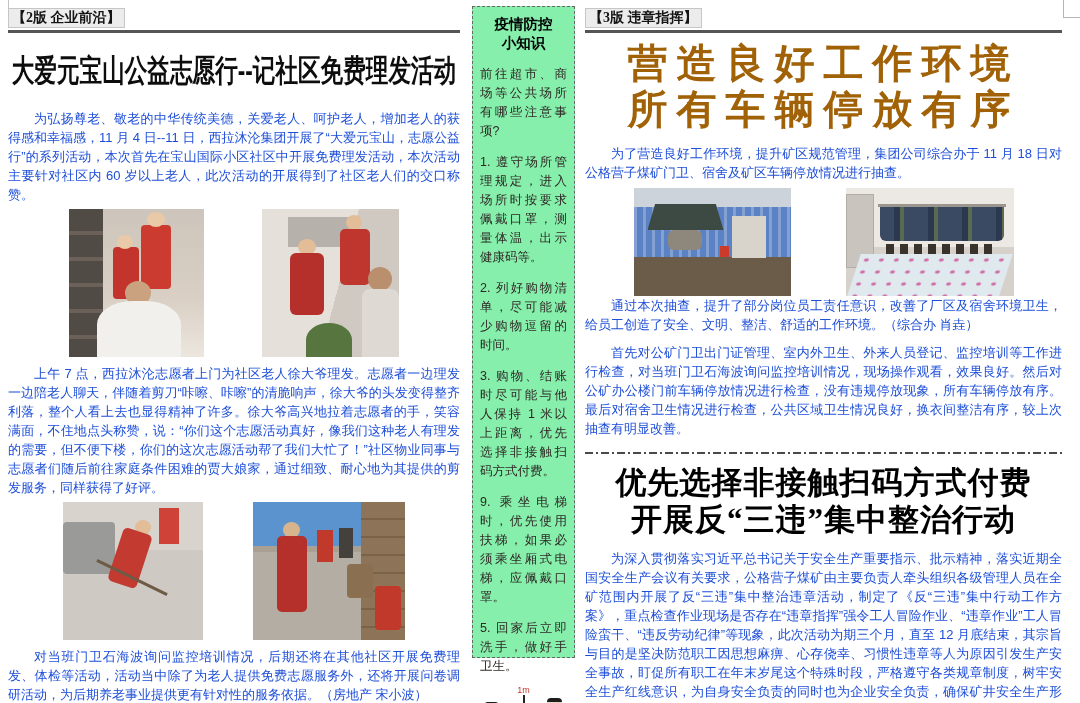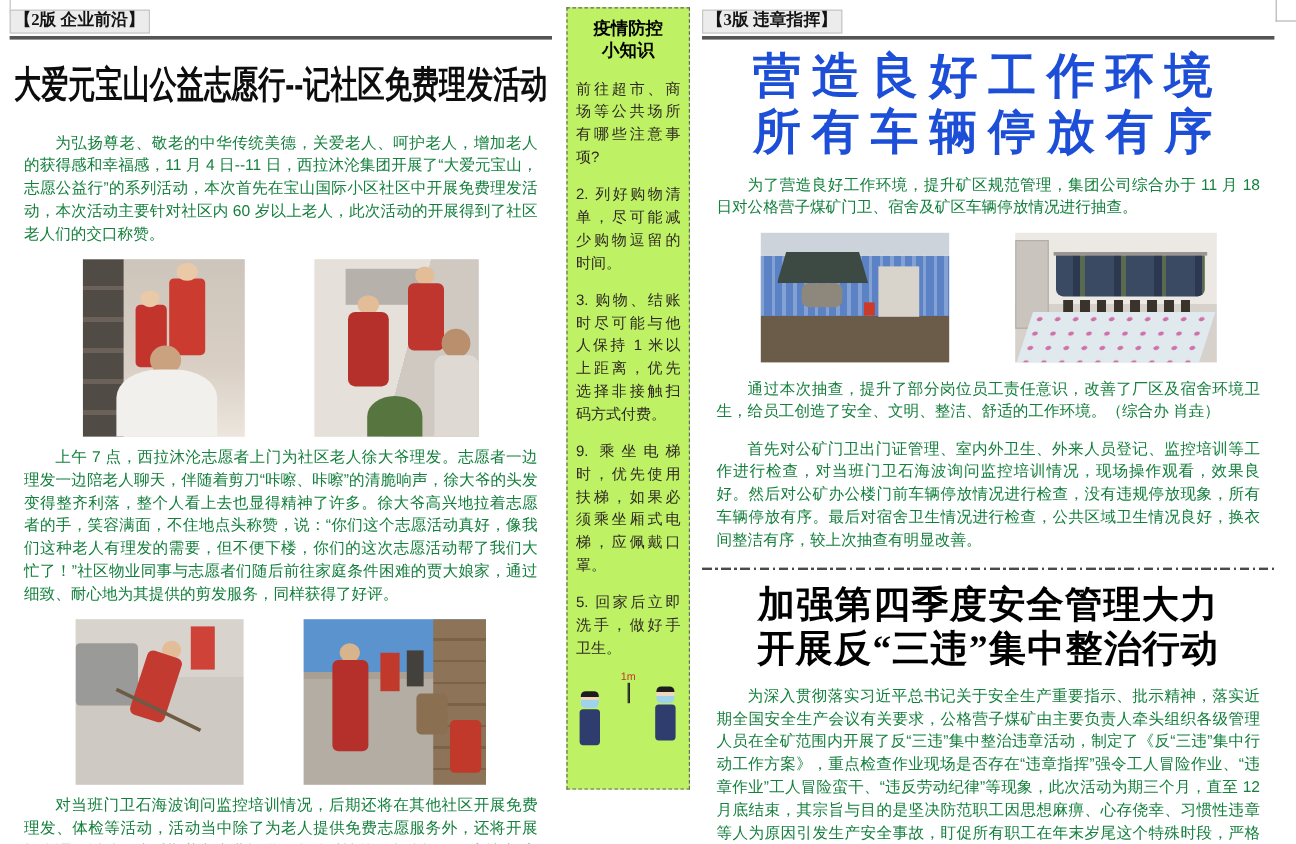--- a/index.html
+++ b/index.html
@@ -8,21 +8,21 @@
     font-family:"Liberation Sans","DejaVu Sans",sans-serif;
     -webkit-font-smoothing:antialiased;
   }
   
   .badge{
     display:inline-block;background:#ececec;border:1px solid #c6c6c6;
     font-family:"Liberation Serif","DejaVu Serif",serif;
     font-weight:bold;font-size:14px;color:#141414;padding:0 3px;line-height:18px;
   }
   .headrule{height:3px;background:#555;margin-top:2px;}
-  .bodytext{font-size:13px;line-height:19px;color:#15803d;text-indent:2em;text-align:justify;margin:12px;}
+  .bodytext{font-size:13px;line-height:19px;color:#1d4ed8;text-indent:2em;text-align:justify;margin:0;}
   .ph{position:relative;overflow:hidden;flex:none;}
   .ph i{position:absolute;display:block;}
   
   .col-left{position:absolute;left:8px;top:8px;width:452px;}
   .lt-title{
     margin-top:17px;height:46px;font-weight:bold;color:#0d0d0d;font-size:31px;
     white-space:nowrap;width:620px;transform:scaleX(0.729);transform-origin:0 50%;
     text-align:center;letter-spacing:0;
   }
   .photorow{display:flex;justify-content:center;margin-top:5px;}
@@ -59,40 +59,40 @@
   #ph4 .wall{right:0;top:0;width:44px;height:100%;background:repeating-linear-gradient(180deg,#8d7458 0 16px,#7a6349 16px 18px);}
   #ph4 .h1{left:30px;top:20px;width:17px;height:16px;background:#d8b48d;border-radius:50%;}
   #ph4 .v1{left:24px;top:34px;width:30px;height:76px;background:#b5302a;border-radius:5px;}
   #ph4 .v2{left:64px;top:28px;width:16px;height:32px;background:#c0392b;}
   #ph4 .p3{left:86px;top:26px;width:14px;height:30px;background:#44403c;}
   #ph4 .sit{left:94px;top:62px;width:26px;height:34px;background:#8a6f50;border-radius:4px;}
   #ph4 .sit2{left:122px;top:84px;width:26px;height:44px;background:#c0392b;border-radius:4px;}
   
   .col-mid{
     position:absolute;left:472px;top:6px;width:103px;height:652px;
-    border:1px dashed #666;box-sizing:border-box;padding:8px 7px;background:#bef264;
+    border:1px dashed #666;box-sizing:border-box;padding:8px 7px;background:#86efac;
   }
   .mid-title{font-size:14.5px;font-weight:bold;color:#000;text-align:center;line-height:19px;}
   .mid-p{font-size:12.5px;line-height:19px;color:#2f2824;margin:12px 0 0;text-align:justify;}
   .cartoon{position:relative;height:88px;margin-top:10px;}
   .fig{position:absolute;width:20px;height:46px;}
   .fig::before{content:"";position:absolute;left:2px;top:0;width:15px;height:14px;border-radius:4px;
     background:linear-gradient(180deg,#1d1d1d 0 32%,#f0d6bd 32% 55%,#9fd3ea 55% 100%);}
   .fig::after{content:"";position:absolute;left:1px;top:15px;width:17px;height:30px;background:#2e3c6e;border-radius:3px;}
   .fig-l{left:2px;top:16px;}
   .fig-r{right:2px;top:12px;}
   .meter{position:absolute;left:24px;right:24px;top:0;text-align:center;}
   .meter .lbl{color:#c0392b;font-weight:normal;font-size:9px;line-height:9px;display:block;}
   .meter .bar{height:5px;border-left:1.5px solid #222;border-right:1.5px solid #222;position:relative;}
   .meter .bar::after{content:"";position:absolute;left:0;right:0;top:2px;border-top:1.5px solid #222;}
   
   .col-right{position:absolute;left:585px;top:8px;width:477px;}
   .rt-title1{
     margin-top:8px;text-align:center;font-family:"Liberation Serif","DejaVu Serif",serif;
-    font-weight:bold;color:#1d4ed8;font-size:40px;line-height:46px;letter-spacing:9px;
+    font-weight:bold;color:#a16207;font-size:40px;line-height:46px;letter-spacing:9px;
   }
   .rt-title2{
     margin-top:8px;text-align:center;font-family:"Liberation Serif","DejaVu Serif",serif;
     font-weight:bold;color:#000;font-size:31px;line-height:37px;letter-spacing:1px;
   }
   .photorow.r3{gap:55px;margin-top:6px;}
   
   #ph5{width:157px;height:108px;background:linear-gradient(180deg,#cdd3da 0 18%,#5b82c4 18% 64%,#6b5c4a 64% 100%);}
   #ph5 .tex{left:0;top:19px;width:100%;height:50px;background:repeating-linear-gradient(90deg,rgba(255,255,255,.25) 0 3px,transparent 3px 9px);}
   #ph5 .tent{left:14px;top:16px;width:76px;height:26px;background:#3d4a43;clip-path:polygon(0 100%,10% 0,90% 0,100% 100%);}
@@ -173,20 +173,21 @@
 
   <p class="bodytext" style="margin-top:7px;">对当班门卫石海波询问监控培训情况，后期还将在其他社区开展免费理发、体检等活动，活动当中除了为老人提供免费志愿服务外，还将开展问卷调研活动，为后期养老事业提供更有针对性的服务依据。（房地产 宋小波）</p>
 </div>
 
 <div class="col-mid">
   <div class="mid-title">
     <div>疫情防控</div>
     <div>小知识</div>
   </div>
   <p class="mid-p">前往超市、商场等公共场所有哪些注意事项?</p>
+  <p class="mid-p">1. 遵守场所管理规定，进入场所时按要求佩戴口罩，测量体温，出示健康码等。</p>
   <p class="mid-p">2. 列好购物清单，尽可能减少购物逗留的时间。</p>
   <p class="mid-p">3. 购物、结账时尽可能与他人保持 1 米以上距离，优先选择非接触扫码方式付费。</p>
   <p class="mid-p">9. 乘坐电梯时，优先使用扶梯，如果必须乘坐厢式电梯，应佩戴口罩。</p>
   <p class="mid-p">5. 回家后立即洗手，做好手卫生。</p>
 
   <div class="cartoon">
     <div class="fig fig-l"></div>
     <div class="fig fig-r"></div>
     <div class="meter">
       <span class="lbl">1m</span>
@@ -223,18 +224,18 @@
         <i class="bed"></i>
     </div>
   </div>
 
   <p class="bodytext">通过本次抽查，提升了部分岗位员工责任意识，改善了厂区及宿舍环境卫生，给员工创造了安全、文明、整洁、舒适的工作环境。（综合办 肖垚）</p>
   <p class="bodytext" style="margin-top:9px;">首先对公矿门卫出门证管理、室内外卫生、外来人员登记、监控培训等工作进行检查，对当班门卫石海波询问监控培训情况，现场操作观看，效果良好。然后对公矿办公楼门前车辆停放情况进行检查，没有违规停放现象，所有车辆停放有序。最后对宿舍卫生情况进行检查，公共区域卫生情况良好，换衣间整洁有序，较上次抽查有明显改善。</p>
 
   <div class="dashdot"></div>
 
   <div class="rt-title2">
-    <div>加强第四季度安全管理大力</div>
+    <div>优先选择非接触扫码方式付费</div>
     <div>开展反“三违”集中整治行动</div>
   </div>
 
   <p class="bodytext" style="margin-top:11px;">为深入贯彻落实习近平总书记关于安全生产重要指示、批示精神，落实近期全国安全生产会议有关要求，公格营子煤矿由主要负责人牵头组织各级管理人员在全矿范围内开展了反“三违”集中整治违章活动，制定了《反“三违”集中行动工作方案》，重点检查作业现场是否存在“违章指挥”强令工人冒险作业、“违章作业”工人冒险蛮干、“违反劳动纪律”等现象，此次活动为期三个月，直至 12 月底结束，其宗旨与目的是坚决防范职工因思想麻痹、心存侥幸、习惯性违章等人为原因引发生产安全事故，盯促所有职工在年末岁尾这个特殊时段，严格遵守各类规章制度，树牢安全生产红线意识，为自身安全负责的同时也为企业安全负责，确保矿井安全生产形势稳定发展。（公矿 张城城）</p>
 </div>
 
 </body></html>

